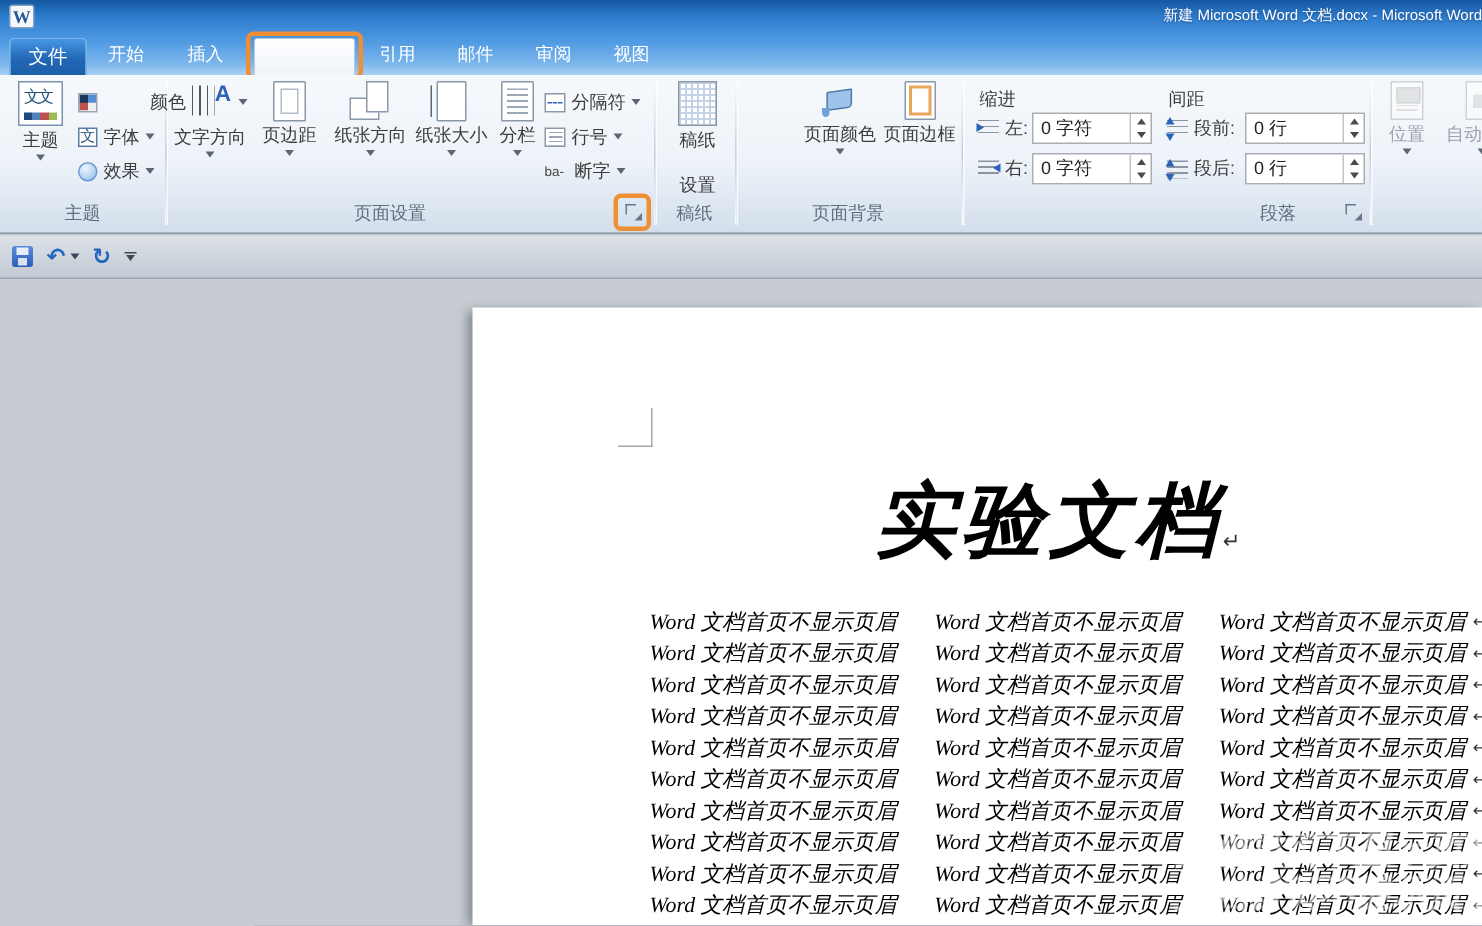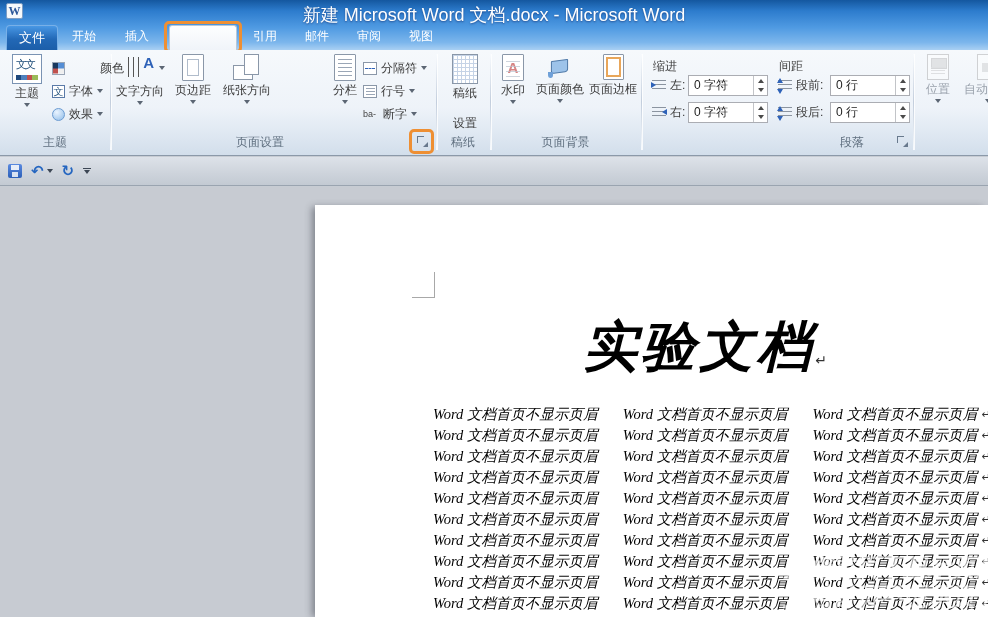--- a/index.html
+++ b/index.html
@@ -6,22 +6,22 @@
   body { background:#9aa0a8; font-family:"Liberation Sans", sans-serif; }
   #app { position:relative; width:988px; height:617px; overflow:hidden; background:#c7ccd3;
          font-family:"Liberation Sans", sans-serif; }
 
   
   .header { position:absolute; left:0; top:0; width:988px; height:50px;
             background:linear-gradient(#14579f 0%, #2d7ccd 22%, #4f9ae2 55%, #7cb6ec 85%, #a9d0f3 100%); }
   .w-badge { position:absolute; left:6px; top:3px; width:17px; height:16px; background:#f6f9fc;
              border:1px solid #7e9ec4; border-radius:2px; color:#2b579a; font-weight:bold;
              font-family:"Liberation Serif", serif; font-size:12px; text-align:center; line-height:14px; }
-  .title-text { position:absolute; left:0; right:0; top:3px; text-align:center; color:#fff;
-                font-size:18px; text-shadow:0 1px 2px rgba(0,0,60,.45); }
+  .title-text { position:absolute; left:0; right:0; top:3px; text-align:right; color:#fff;
+                font-size:10px; text-shadow:0 1px 2px rgba(0,0,60,.45); }
   .file-tab { position:absolute; left:6px; top:25px; width:52px; height:25px; border:1px solid #78b0e8;
               border-bottom:none; border-radius:4px 4px 0 0; text-align:center; line-height:23px;
               color:#fff; font-size:13px; background:linear-gradient(#4897e4, #2268b6 55%, #1c5ea9); }
   .tab { position:absolute; top:22px; height:28px; line-height:28px; transform:translateX(-50%);
          color:#fff; font-size:12px; white-space:nowrap; cursor:default; }
   .tab-active-bg { position:absolute; left:169px; top:25px; width:68px; height:25px;
                    background:linear-gradient(#fdfeff,#f0f4f9); border:1px solid #b9c7d8;
                    border-bottom:none; border-radius:3px 3px 0 0; }
   .tab.active { color:#1e1e1e;margin-top:24px; }
 
@@ -230,20 +230,25 @@
       <span class="dar"></span>
     </div>
     <div class="bigbtn" style="left:219px; width:56px;">
       <span class="icon-art ic-orient" style="width:28px;height:27px;">
           <span class="b1"></span>
           <span class="b2"></span>
         </span>
       <span class="blabel">纸张方向</span>
       <span class="dar"></span>
     </div>
+    <div class="bigbtn" style="left:273px; width:56px;">
+      <span class="icon-art pg ic-size"></span>
+      <span class="blabel">纸张大小</span>
+      <span class="dar"></span>
+    </div>
     <div class="bigbtn" style="left:330px; width:30px;">
       <span class="icon-art pg ic-cols"></span>
       <span class="blabel">分栏</span>
       <span class="dar"></span>
     </div>
     <div class="smallbtn" style="left:363px; top:7px;">
       <span class="icon-art ic-small ic-breaks"></span>
       <span>分隔符</span>
         <span class="dar"></span>
     </div>
@@ -260,25 +265,20 @@
     <div class="glabel" style="left:110px; width:300px;">页面设置</div>
     <span class="launcher" style="left:417px; top:86px;"></span>
 
     <div class="bigbtn" style="left:442px; width:46px;">
       <span class="icon-art ic-grid"></span>
       <span class="blabel">稿纸</span>
       <span class="blabel" style="margin-top:17px">设置</span>
     </div>
     <div class="glabel" style="left:436px; width:54px;">稿纸</div>
 
-    <div class="bigbtn" style="left:494px; width:38px;">
-      <span class="icon-art pg ic-wm"></span>
-      <span class="blabel">水印</span>
-      <span class="dar"></span>
-    </div>
     <div class="bigbtn" style="left:533px; width:54px;">
       <span class="icon-art ic-bucket">
           <span class="cup"></span>
           <span class="drip"></span>
         </span>
       <span class="blabel">页面颜色</span>
       <span class="dar"></span>
     </div>
     <div class="bigbtn" style="left:588px; width:50px;">
       <span class="icon-art pg ic-borders"></span>

